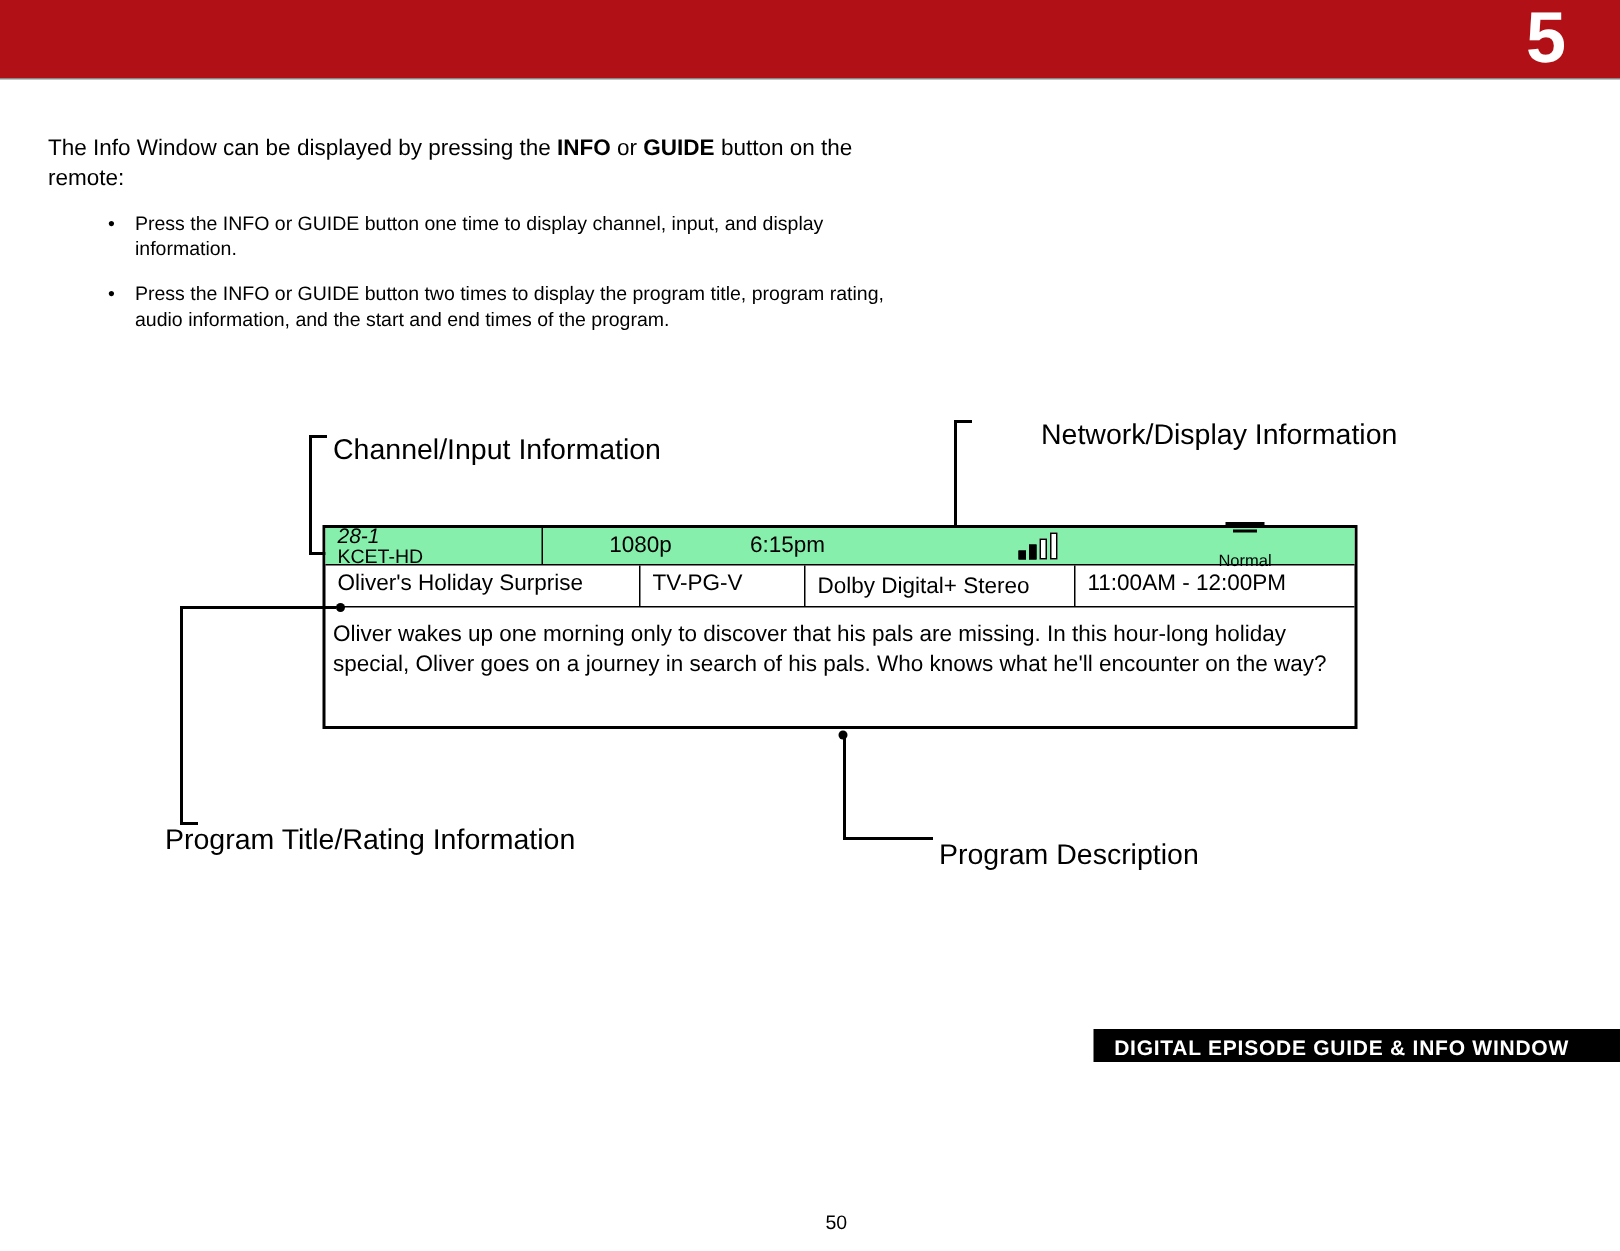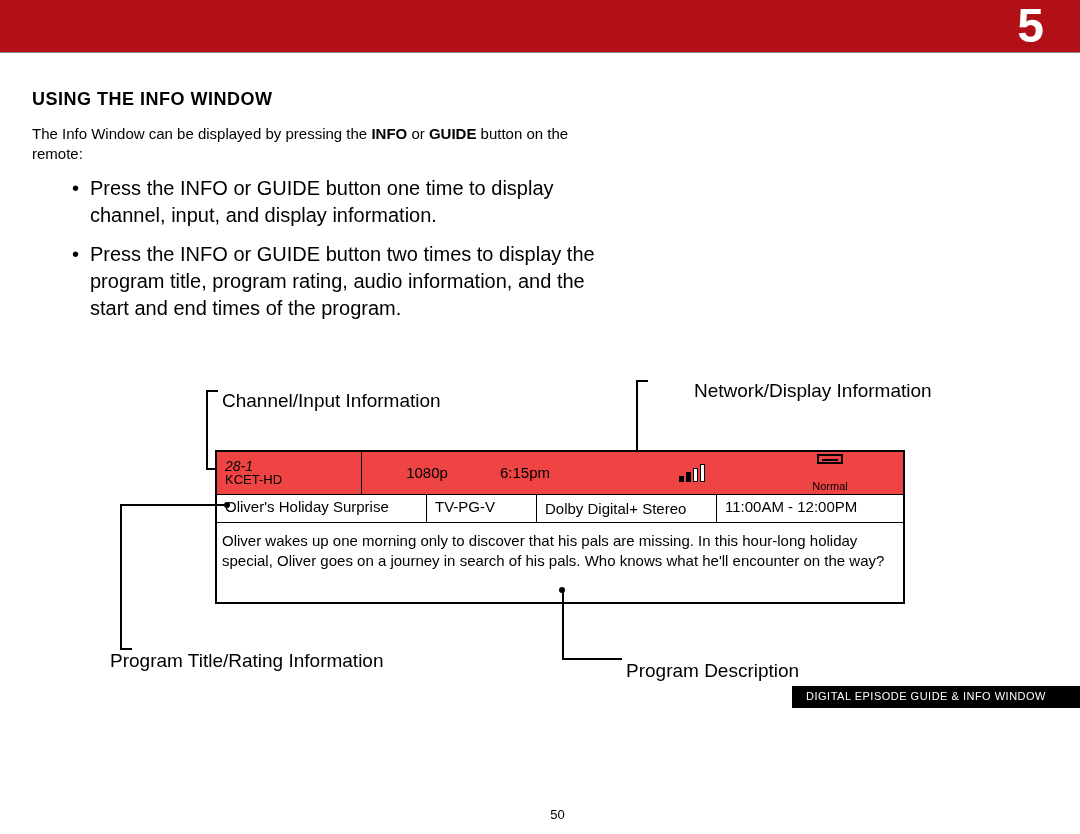--- a/index.html
+++ b/index.html
@@ -18,41 +18,41 @@
   }
   .thin-line { width: 100%; height: 1px; background: #888; }
   .content { padding: 36px 32px 0 32px; }
   .section-title {
     font-size: 18px; font-weight: 700; letter-spacing: 0.5px;
     text-transform: uppercase; margin-bottom: 14px;
   }
   .intro-text { font-size: 15px; line-height: 1.35; max-width: 570px; }
   .intro-text .bold { font-weight: 700; }
   .bullets { margin: 10px 0 0 40px; max-width: 530px; }
-  .bullets li { font-size: 20px; line-height: 1.35; margin-bottom: 12px; list-style: none; position: relative; padding-left: 18px; }
+  .bullets li { font-size: 13px; line-height: 1.35; margin-bottom: 12px; list-style: none; position: relative; padding-left: 18px; }
   .bullets li::before { content: "•"; position: absolute; left: 0; top: 0; }
 
   .diagram-wrap { position: relative; width: 860px; height: 340px; margin: 68px auto 0; }
 
   .callout { position: absolute; font-size: 19px; }
   .callout-ch { left: 112px; top: 0; }
   .callout-net { left: 542px; top: -10px; margin-left: 42px; }
   .callout-title { left: 0; top: 260px; }
   .callout-desc { left: 516px; top: 270px; }
 
   
   .leader { position: absolute; background: #000; }
   .dot { position: absolute; width: 6px; height: 6px; background: #000; border-radius: 50%; }
 
   
   .info-table {
     position: absolute; left: 105px; top: 60px; width: 690px;
     border: 2px solid #000;
   }
-  .row1 { display: flex; height: 42px; background: #ef4444; }
+  .row1 { display: flex; height: 24px; background: #86efac; }
   .row1 > div { padding: 2px 8px; font-size: 15px; display: flex; flex-direction: column; justify-content: center; }
   .cell-ch { width: 145px; border-right: 1px solid #000; }
   .cell-ch .chnum { font-style: italic; font-size: 14px; text-align: left; line-height: 1; }
   .cell-ch .chname { font-size: 13px; line-height: 1; }
   .cell-res { width: 130px; border-right: 0; text-align: center; }
   .cell-time { width: 135px; border-right: 0; text-align: left; }
   .cell-sig { width: 130px; border-right: 0; display:flex; align-items:center; justify-content:center; }
   .cell-disp { flex: 1; display:flex; align-items:center; gap:16px; }
 
   .row2 { display: flex; border-top: 1px solid #000; height: 28px; }
@@ -69,36 +69,35 @@
   .sig span { width:5px; background:#fff; border:1px solid #000; }
   .sig span.on { background:#000; }
   .b1{height:6px}.b2{height:10px}.b3{height:14px}.b4{height:18px}
 
   
   .disp-icon { width: 26px; height: 18px; border: 2px solid #000; position: relative; }
   .disp-icon::after { content:''; position:absolute; left:3px; top:3px; right:3px; bottom:3px; border:1px solid #000; }
 
   .footer-bar {
     position: absolute; right: 0; top: 686px; height: 22px;
-    background: #000; color: #fff; font-size: 11px; font-weight: 400;
+    background: #000; color: #fff; font-size: 14px; font-weight: 700;
     letter-spacing: 0.5px; text-transform: uppercase;
     padding: 4px 34px 4px 14px;
   }
   .page-num { position: absolute; bottom: 12px; left: 0; right: 0; text-align: center; font-size: 13px; margin-left: 35px; }
 </style>
 </head>
 <body>
 
 <div class="header-bar">
   <div class="chapter-num">5</div>
 </div>
 <div class="thin-line"></div>
 
 <div class="content">
-  <div class="section-title">Using the Info Window</div>
 
   <div class="intro-text">
     <span>The Info Window can be displayed by pressing the </span><span class="bold">INFO</span><span> or </span><span class="bold">GUIDE</span><span> button on the remote:</span>
   </div>
 
   <ul class="bullets">
     <li>
       <span>Press the </span><span class="bold">INFO</span><span> or </span><span class="bold">GUIDE</span><span> button one time to display channel, input, and display information.</span>
     </li>
     <li>

